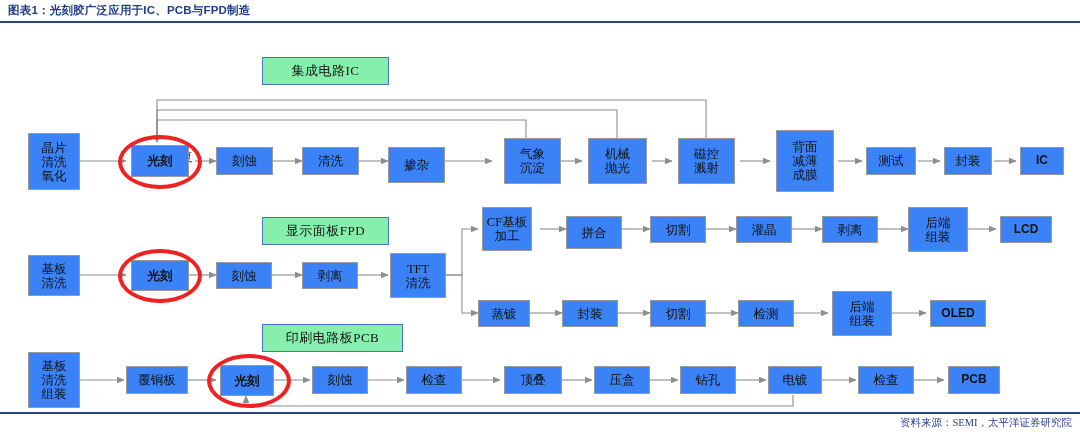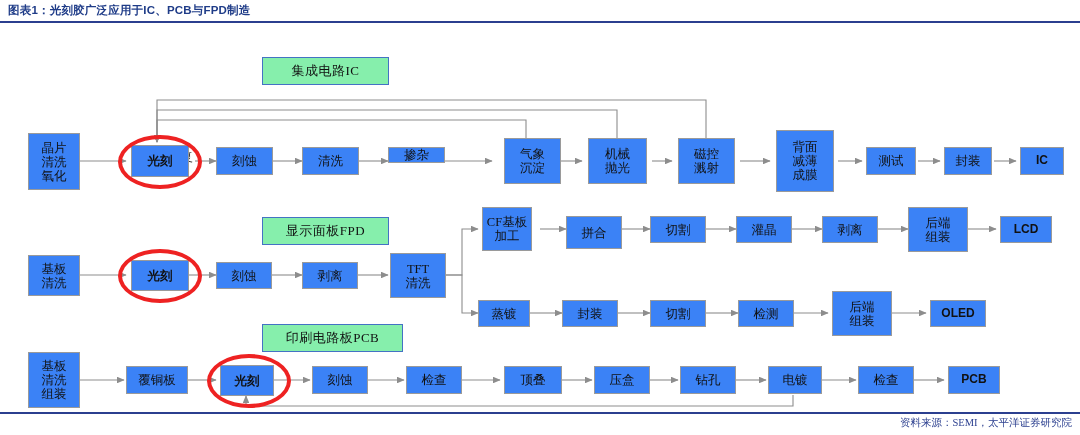--- a/index.html
+++ b/index.html
@@ -136,21 +136,21 @@
 
   <div class="caption" style="left:166px;top:113px;margin-top:36px;">重复</div>
 
   <div class="node" style="left:28px;top:133px;width:52px;height:57px;">晶片
 清洗
 氧化</div>
   <div class="node bold" style="left:131px;top:145px;width:58px;height:32px;">光刻</div>
   <div class="ring" style="left:118px;top:135px;width:84px;height:54px;"></div>
   <div class="node" style="left:216px;top:147px;width:57px;height:28px;">刻蚀</div>
   <div class="node" style="left:302px;top:147px;width:57px;height:28px;">清洗</div>
-  <div class="node" style="left:388px;top:147px;width:57px;height:16px;">掺杂</div>
+  <div class="node" style="left:388px;top:147px;width:57px;height:36px;">掺杂</div>
   <div class="node" style="left:498px;top:138px;width:57px;height:46px;margin-left:6px;">气象
 沉淀</div>
   <div class="node" style="left:678px;top:138px;width:57px;height:46px;">磁控
 溅射</div>
   <div class="node" style="left:588px;top:138px;width:59px;height:46px;">机械
 抛光</div>
   <div class="node" style="left:776px;top:130px;width:58px;height:62px;">背面
 减薄
 成膜</div>
   <div class="node" style="left:866px;top:147px;width:50px;height:28px;">测试</div>

